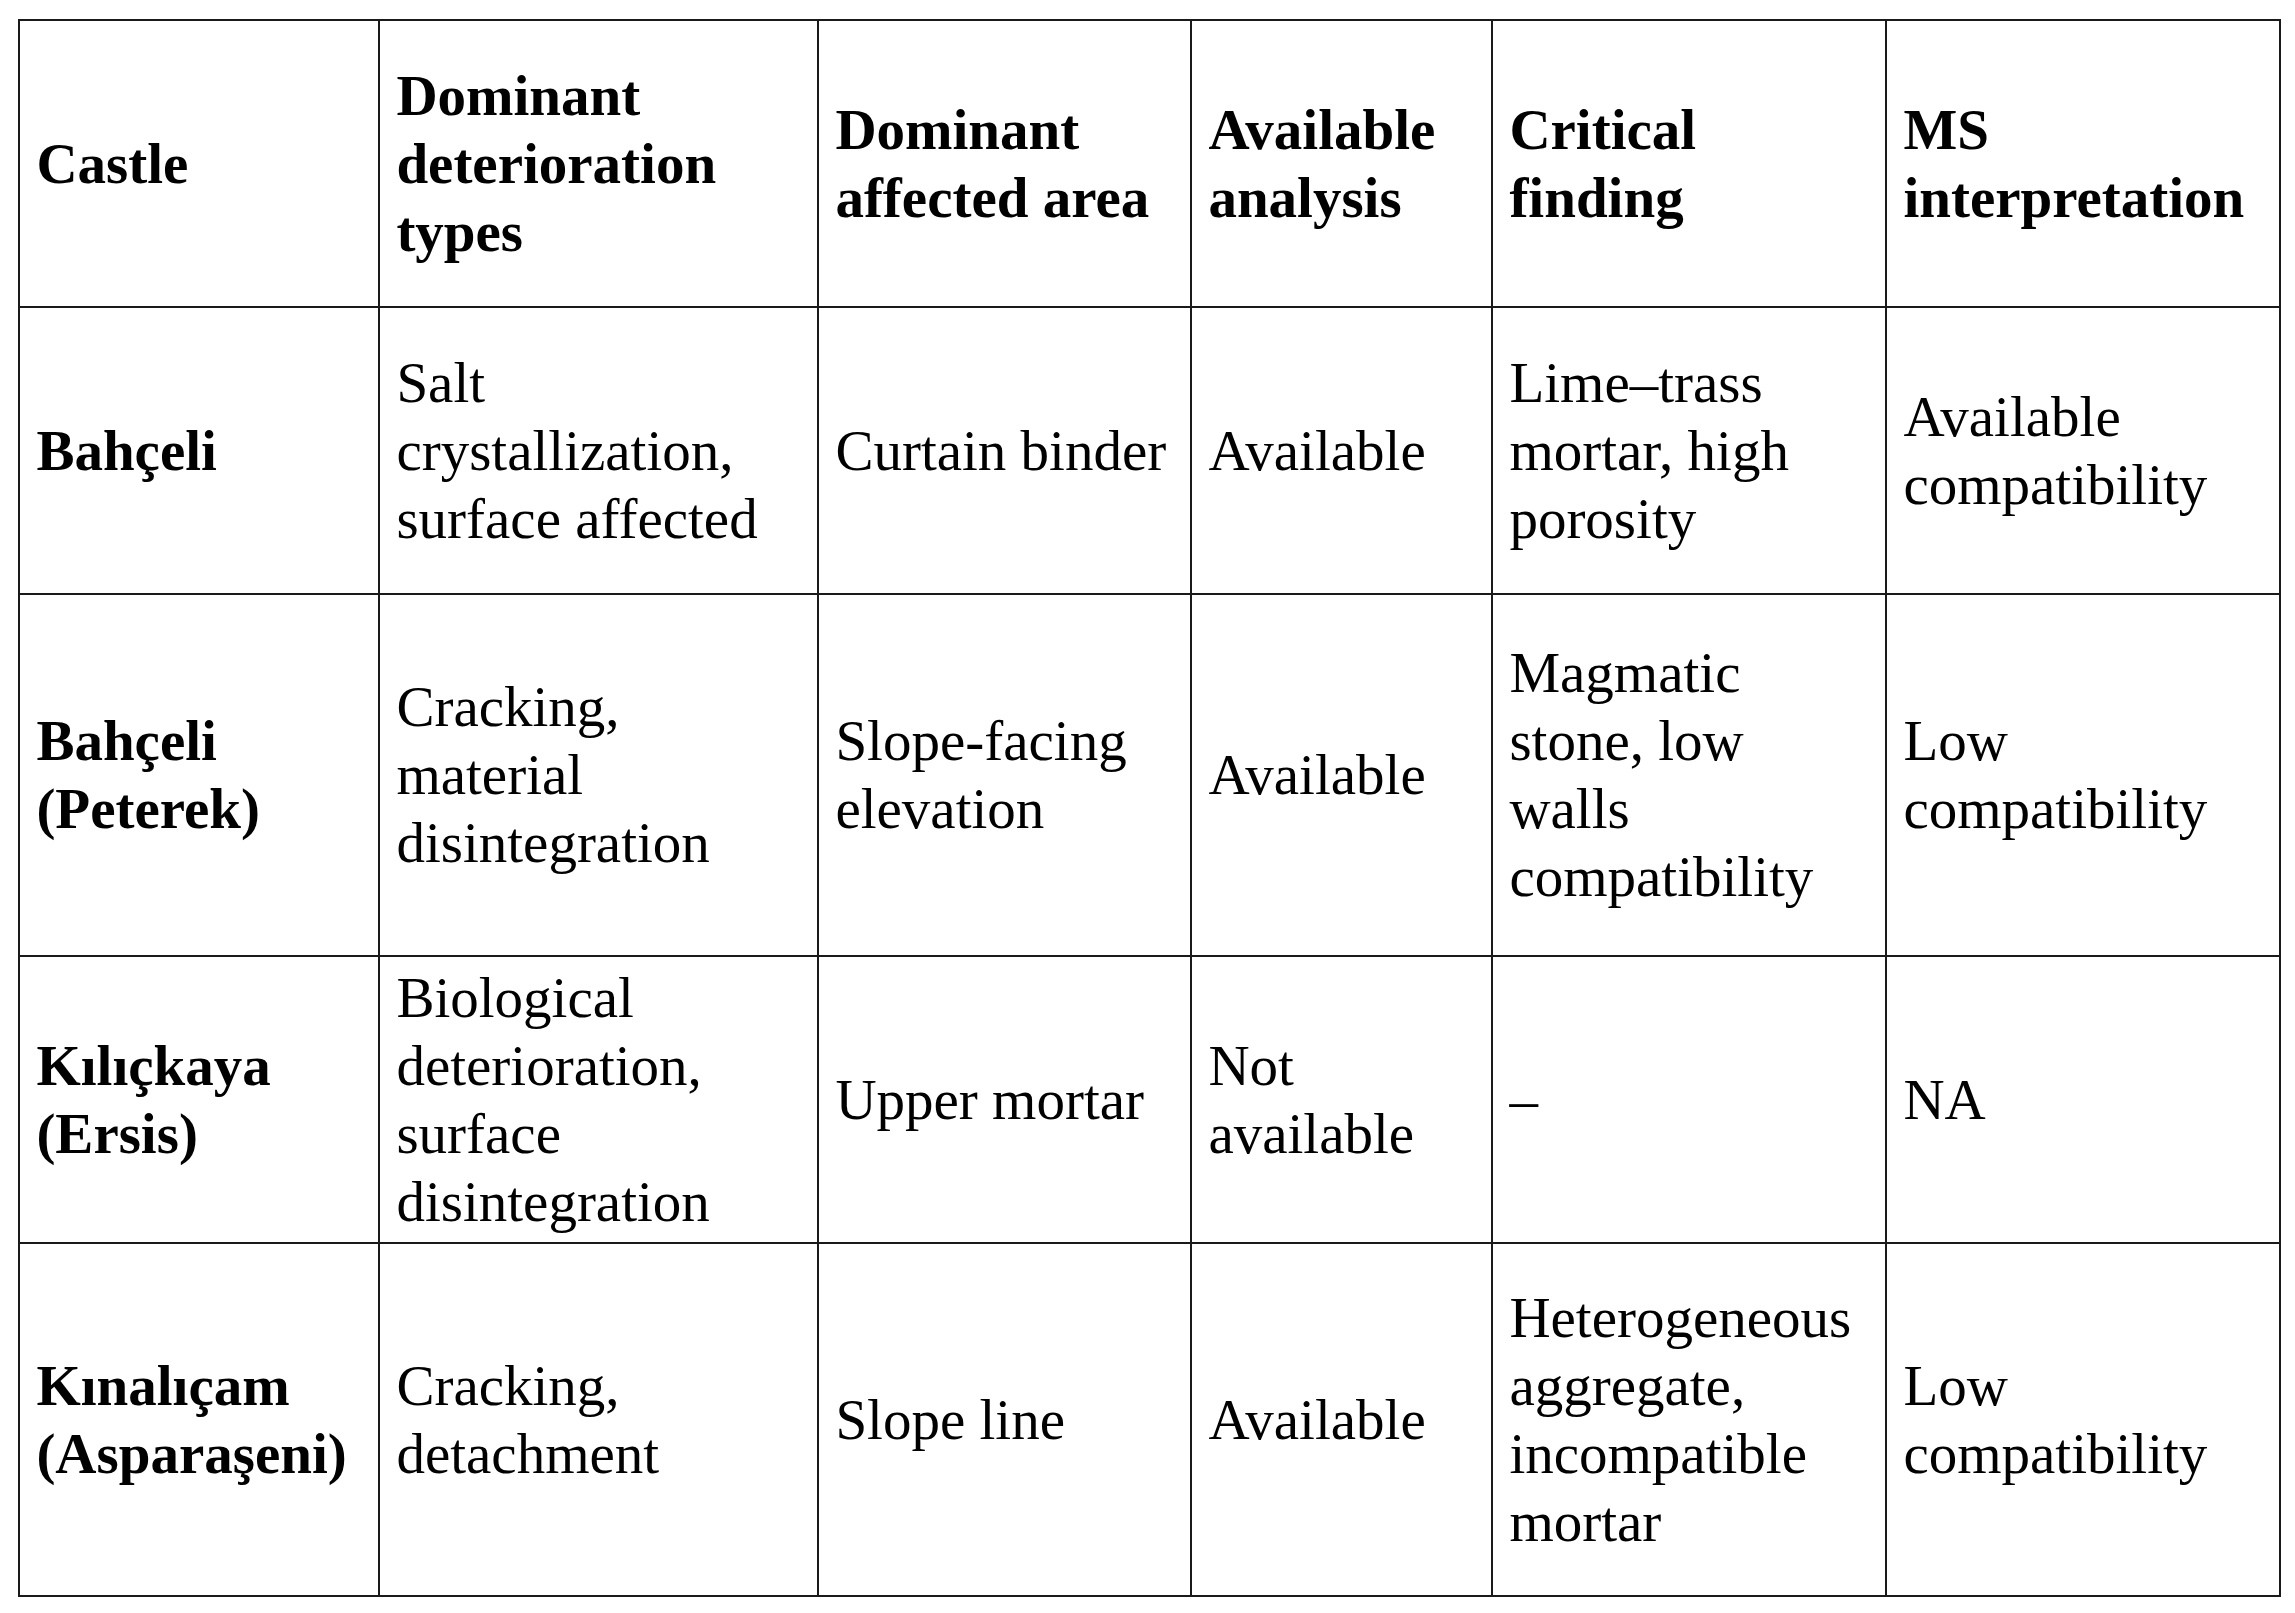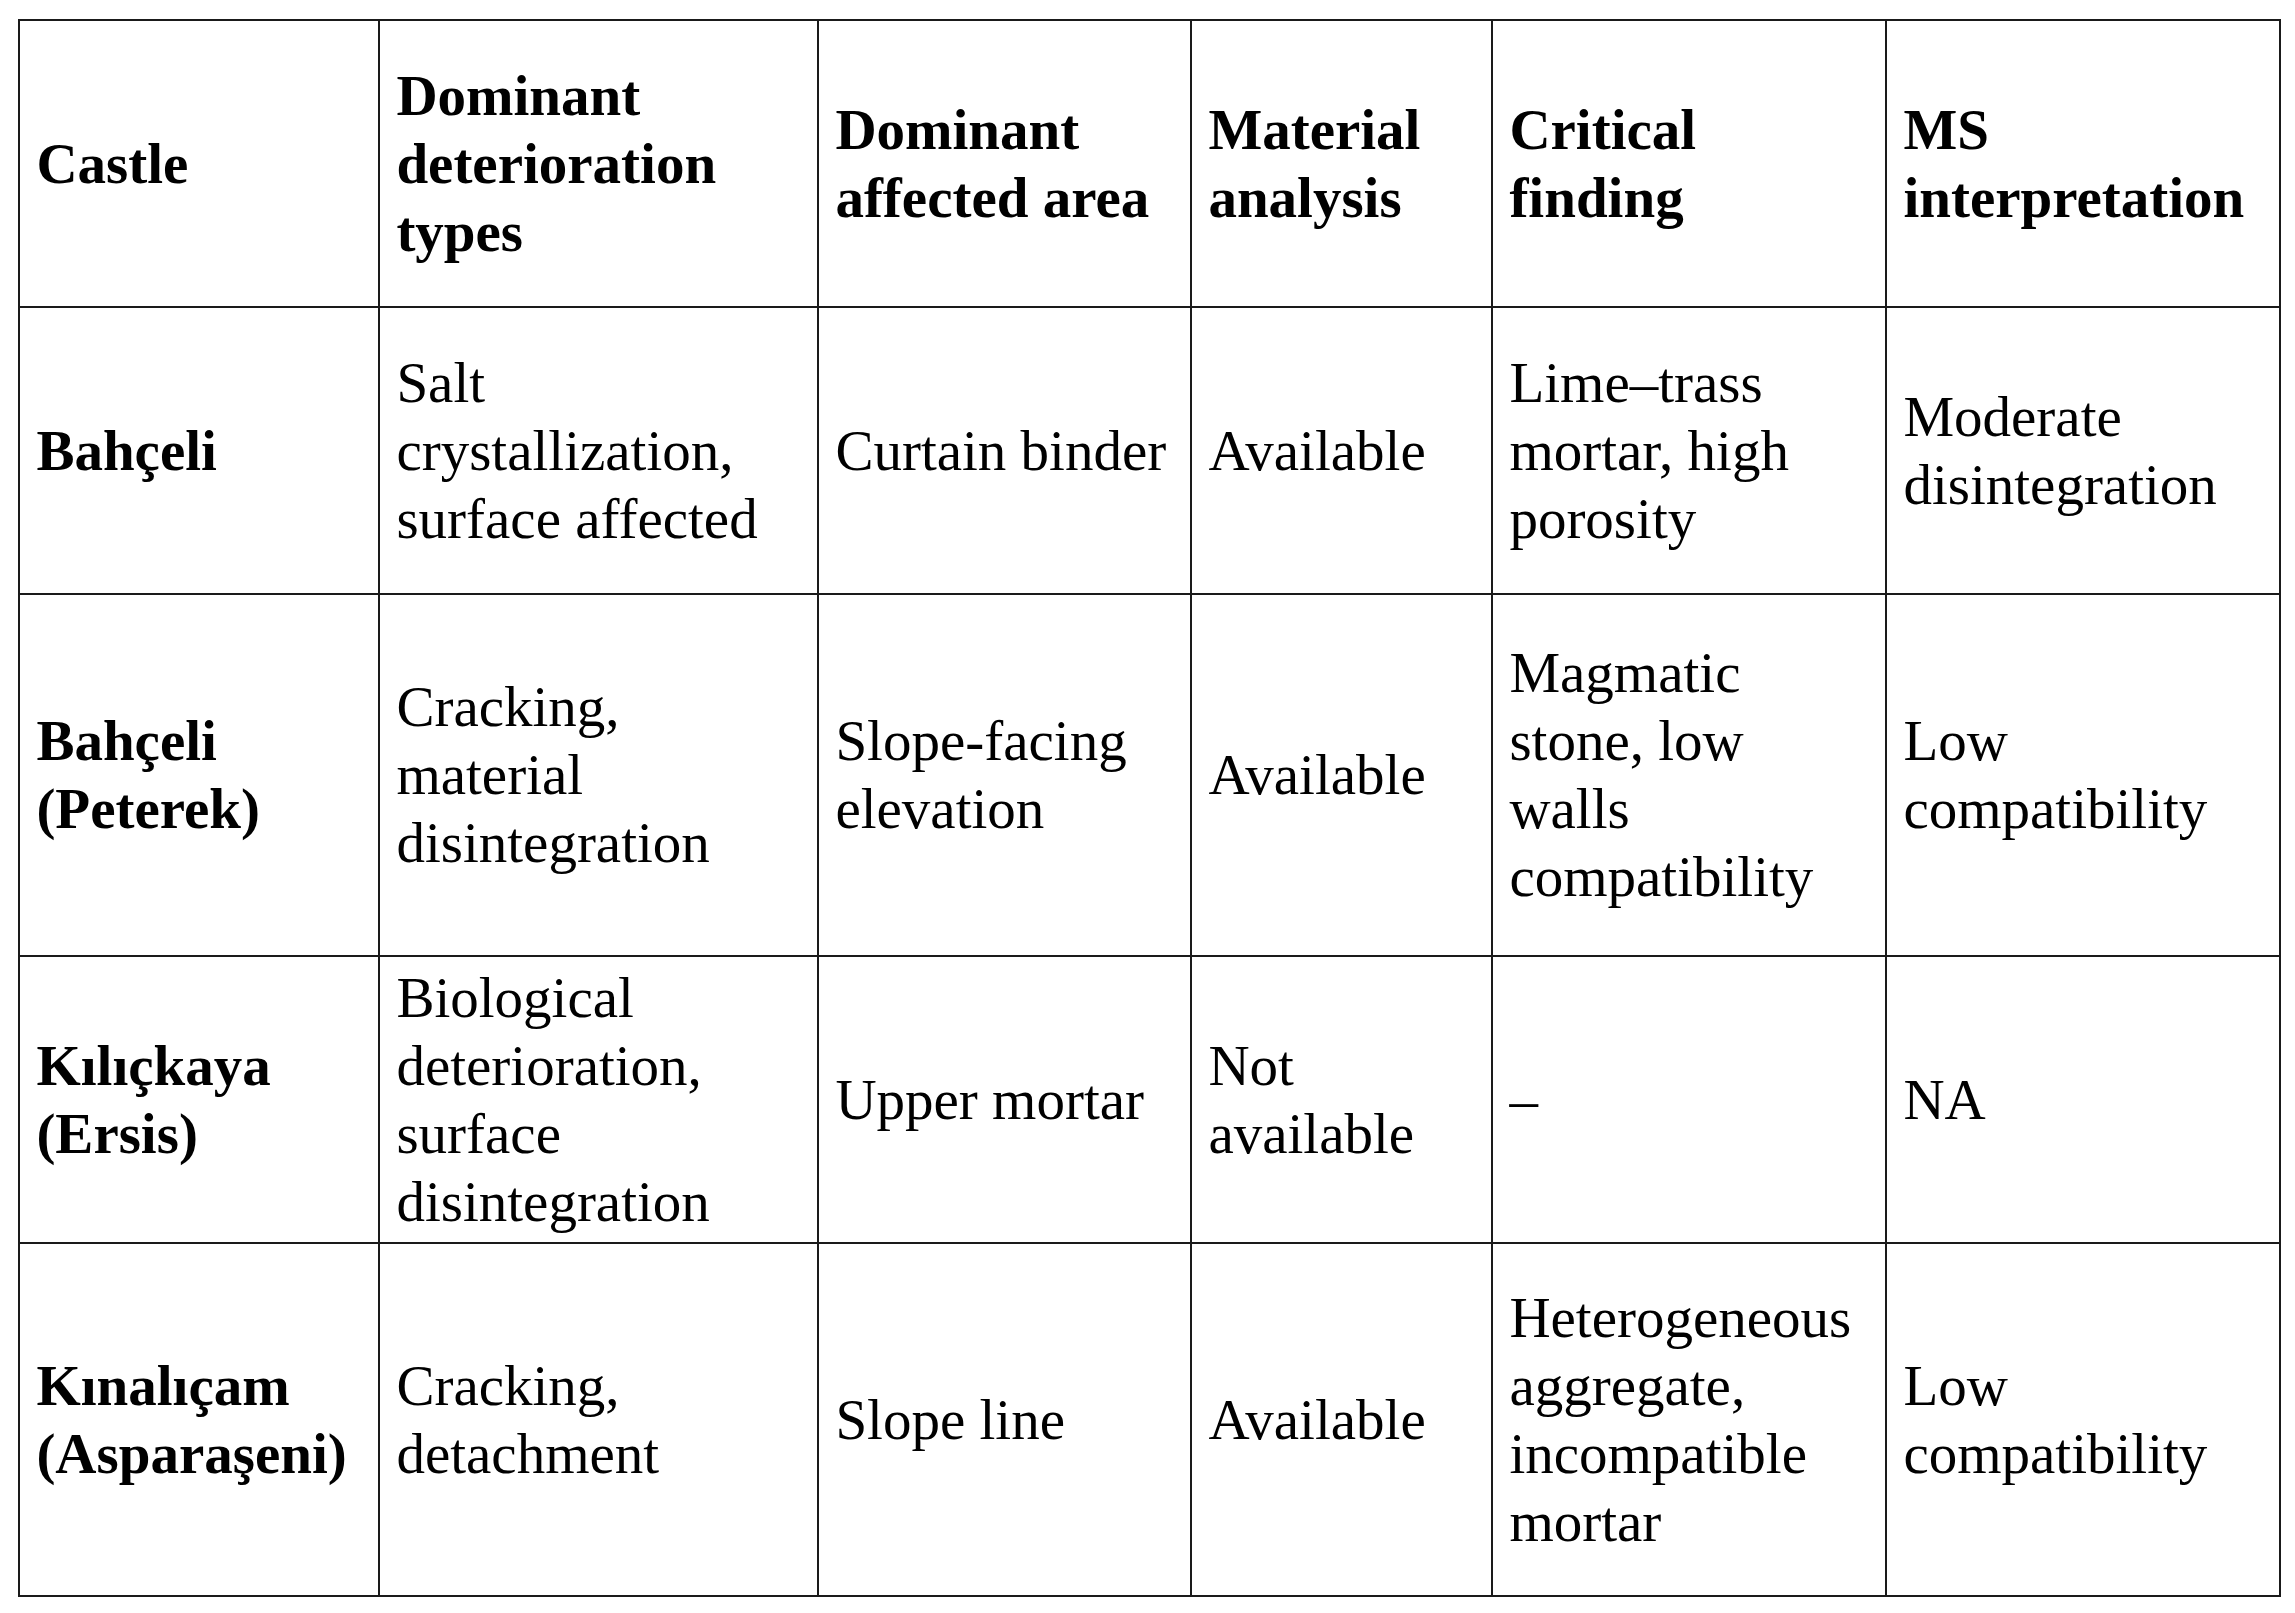--- a/index.html
+++ b/index.html
@@ -36,31 +36,31 @@
     <col style="width:373px">
     <col style="width:301px">
     <col style="width:394px">
     <col style="width:394px">
   </colgroup>
   <tbody>
       <tr style="height:287px">
     <th>Castle</th>
     <th>Dominant deterioration types</th>
     <th>Dominant affected area</th>
-    <th>Material analysis</th>
+    <th>Available analysis</th>
     <th>Critical finding</th>
     <th>MS interpretation</th>
   </tr>
   <tr style="height:287px">
     <td class="castle">Bahçeli</td>
     <td>Salt crystallization, surface affected</td>
     <td>Curtain binder</td>
     <td>Available</td>
     <td class="just">Lime–trass mortar, high porosity</td>
-    <td>Moderate disintegration</td>
+    <td>Available compatibility</td>
   </tr>
   <tr style="height:362px">
     <td class="castle">Bahçeli (Peterek)</td>
     <td>Cracking, material disintegration</td>
     <td>Slope-facing elevation</td>
     <td>Available</td>
     <td class="just">Magmatic stone, low walls compatibility</td>
     <td>Low compatibility</td>
   </tr>
   <tr style="height:287px">

